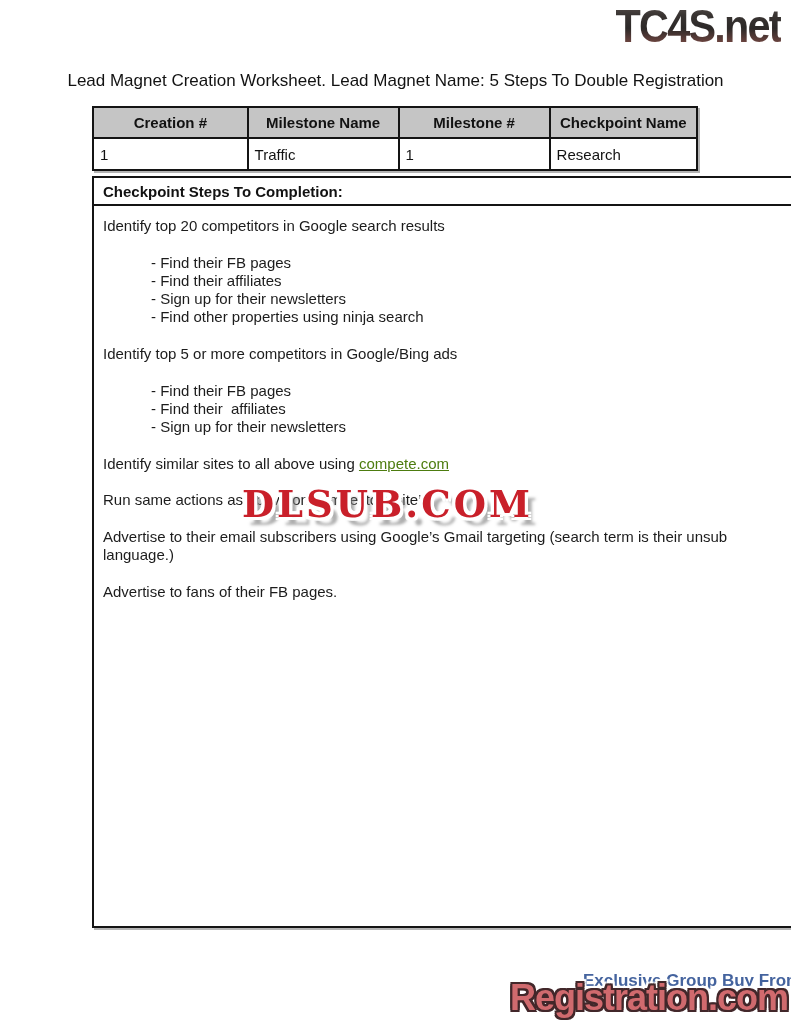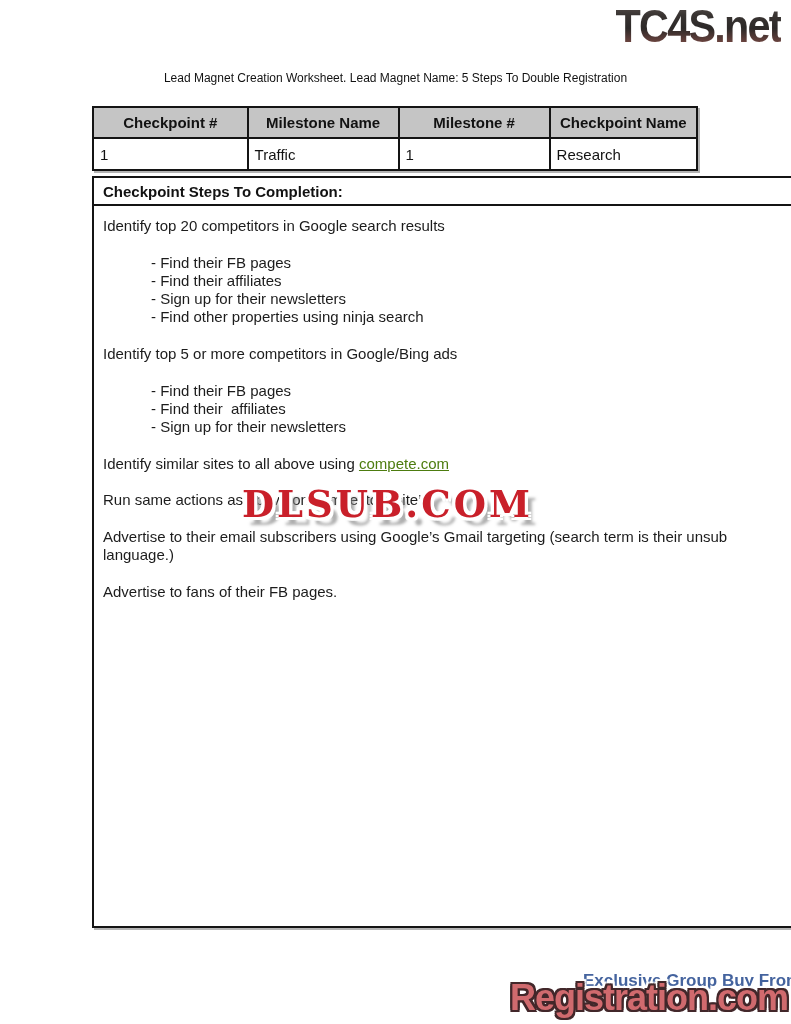--- a/index.html
+++ b/index.html
@@ -30,21 +30,21 @@
     text-shadow: none;
   }
 
   
   .doc-title {
     position: absolute;
     top: 71px;
     left: 0;
     width: 100%;
     text-align: center;
-    font-size: 12px;
+    font-size: 17px;
     color: #121212;
   }
 
   
   .milestone-table {
     position: absolute;
     left: 92px;
     top: 106px;
     width: 606px;
     border-collapse: collapse;
@@ -158,21 +158,21 @@
 
 <div class="page">
 
   <div class="logo-tc4s">TC4S.net</div>
 
   <div class="doc-title">Lead Magnet Creation Worksheet. Lead Magnet Name: 5 Steps To Double Registration</div>
 
   <table class="milestone-table">
     <tbody>
         <tr>
-      <th class="col-1">Checkpoint #</th>
+      <th class="col-1">Creation #</th>
       <th class="col-2">Milestone Name</th>
       <th class="col-3">Milestone #</th>
       <th class="col-4">Checkpoint Name</th>
     </tr>
     <tr>
       <td>1</td>
       <td>Traffic</td>
       <td>1</td>
       <td>Research</td>
     </tr>

